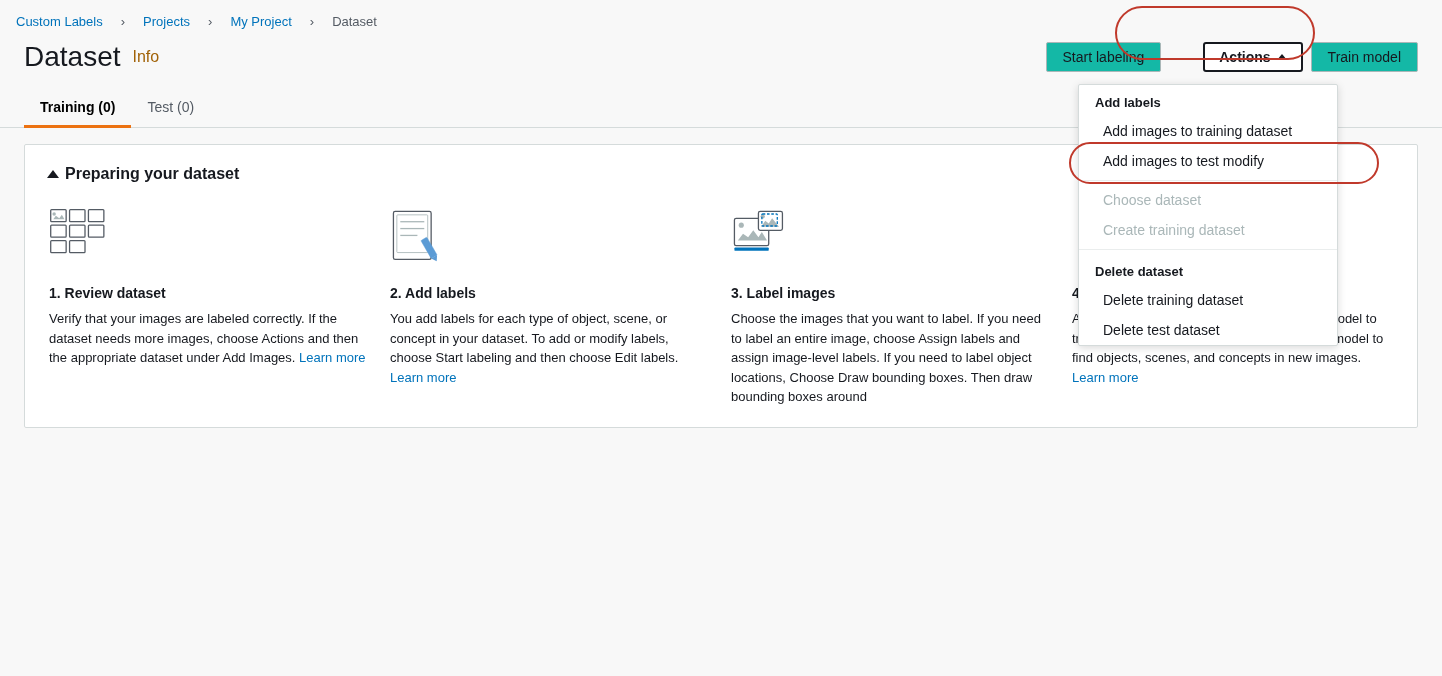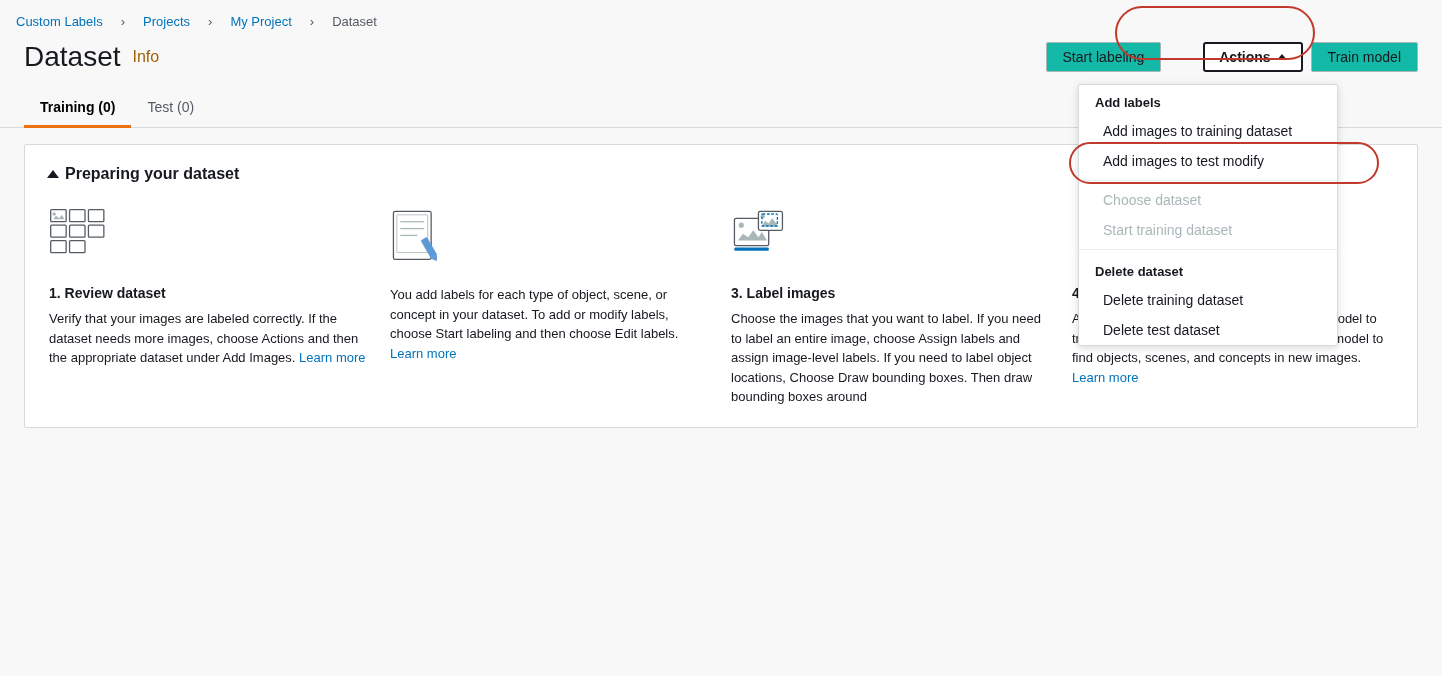--- a/index.html
+++ b/index.html
@@ -244,21 +244,21 @@
     <div class="dropdown-menu" style="position:absolute; top:42px; right:80px;">
       <div class="dropdown-section-header">Add labels</div>
       <div style="position:relative;">
         <div class="dropdown-item">Add images to training dataset</div>
 
         <div class="highlight-circle circle-training"></div>
       </div>
       <div class="dropdown-item">Add images to test modify</div>
       <hr class="dropdown-divider">
       <div class="dropdown-item disabled">Choose dataset</div>
-      <div class="dropdown-item disabled">Start training dataset</div>
+      <div class="dropdown-item disabled">Create training dataset</div>
       <hr class="dropdown-divider">
       <div class="dropdown-section-header">Delete dataset</div>
       <div class="dropdown-item">Delete training dataset</div>
       <div class="dropdown-item">Delete test dataset</div>
     </div>
   </div>
 </header>
 
 <div class="tabs-area">
   <div class="tabs">
@@ -307,20 +307,23 @@
           <rect x="8" y="8" width="36" height="44" rx="1" stroke="#aab7b8" stroke-width="1" fill="none"></rect>
           <line x1="12" y1="16" x2="40" y2="16" stroke="#aab7b8" stroke-width="1.5"></line>
           <line x1="12" y1="24" x2="40" y2="24" stroke="#aab7b8" stroke-width="1.5"></line>
           <line x1="12" y1="32" x2="32" y2="32" stroke="#aab7b8" stroke-width="1.5"></line>
 
           <g transform="translate(36, 38) rotate(-30)">
             <rect x="0" y="0" width="8" height="24" rx="1" fill="#5b9bd5" stroke="#5b9bd5" stroke-width="0.5"></rect>
             <polygon points="0,24 8,24 4,30" fill="#5b9bd5"></polygon>
           </g>
         </svg>
+      </div>
+      <div class="step-title">
+        <span>2.</span> <span>Add labels</span>
       </div>
       <div class="step-body">
         <span>You add labels for each type of object, scene, or concept in your dataset. To add or modify labels, choose Start labeling and then choose Edit labels.</span> <a>Learn more</a>
       </div>
     </div>
 
     <div class="step">
       <div class="step-icon">
         <svg class="svg-icon" viewBox="0 0 70 70" fill="none" xmlns="http://www.w3.org/2000/svg">
 

